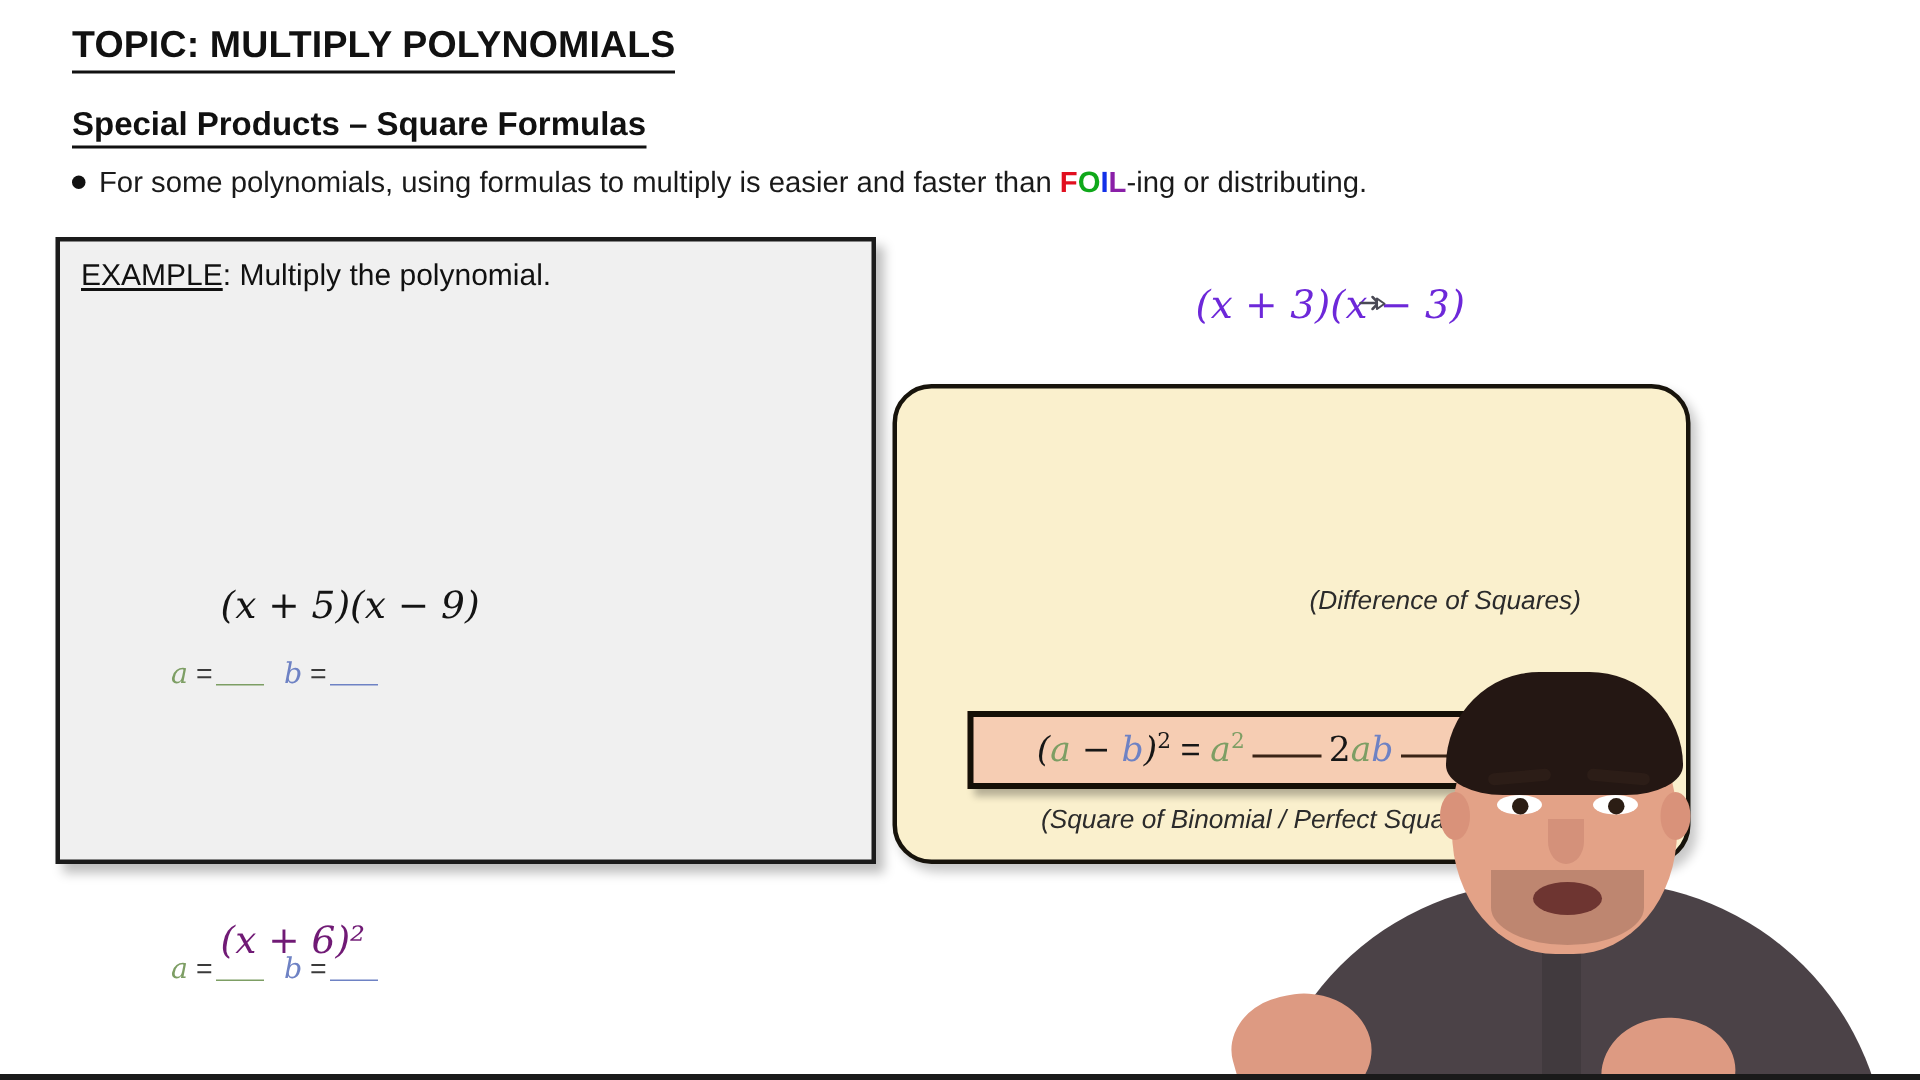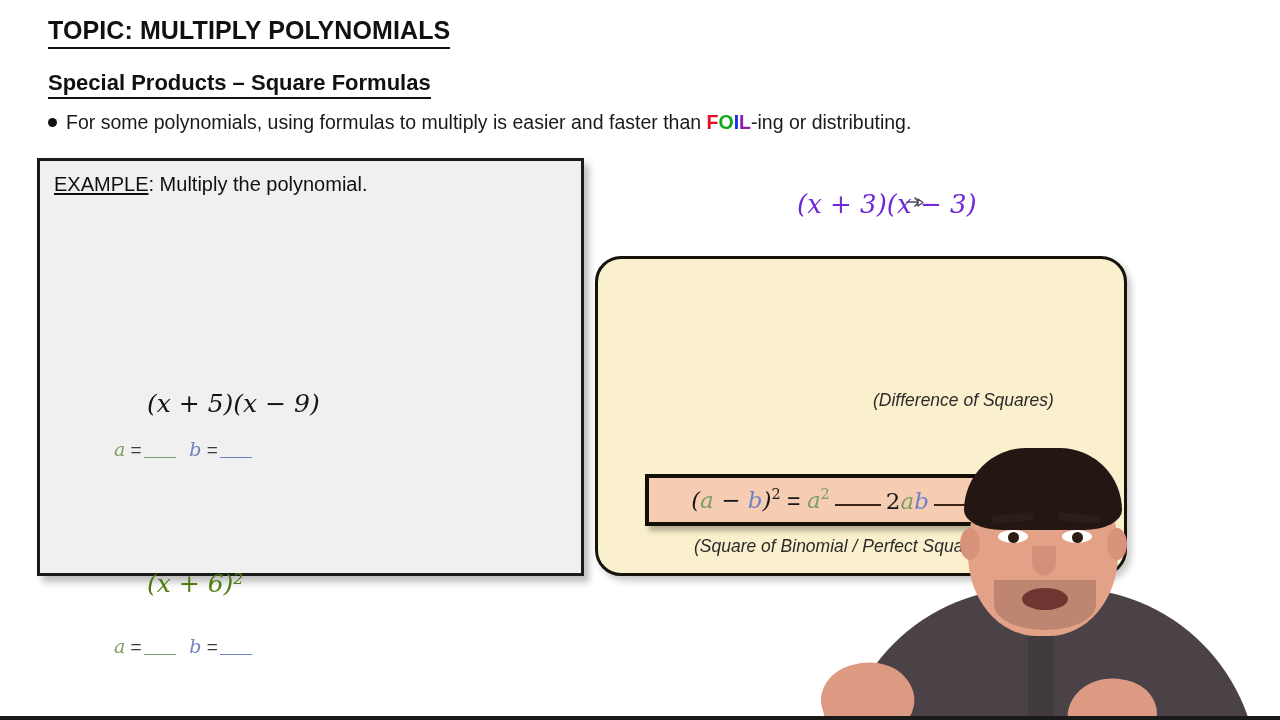--- a/index.html
+++ b/index.html
@@ -99,23 +99,23 @@
     position: absolute;
     left: 107px;
     top: 228px;
     font-size: 25px;
     color: #141414;
     white-space: nowrap;
   }
   .expr-2 {
     position: absolute;
     left: 107px;
-    top: 408px;
+    top: 451px;
     font-size: 25px;
-    color: #4d7c0f;
+    color: #701a75;
     white-space: nowrap;
   }
   .ab-line-1 {
     position: absolute;
     left: 74px;
     top: 277px;
     font-size: 19px;
     white-space: nowrap;
   }
   .ab-line-2 {

